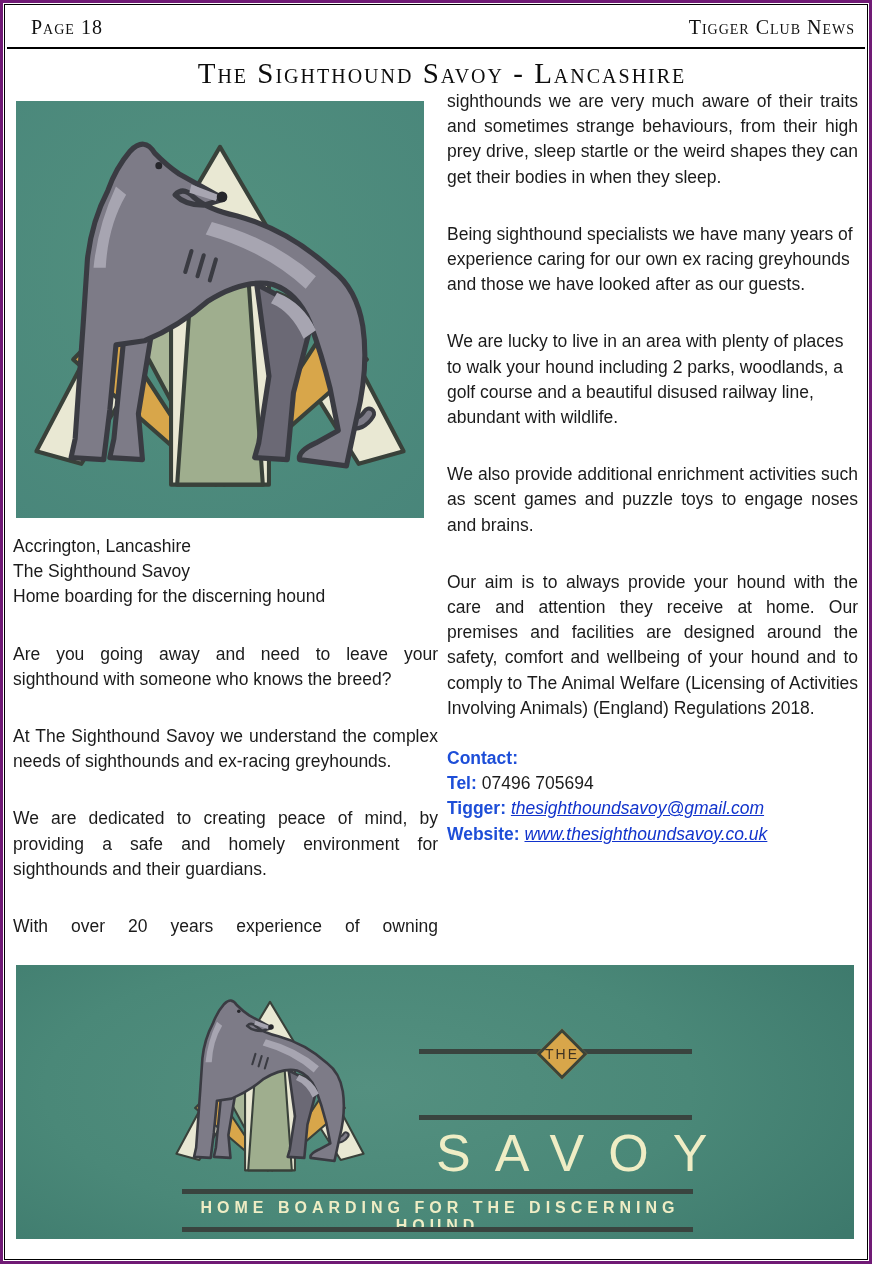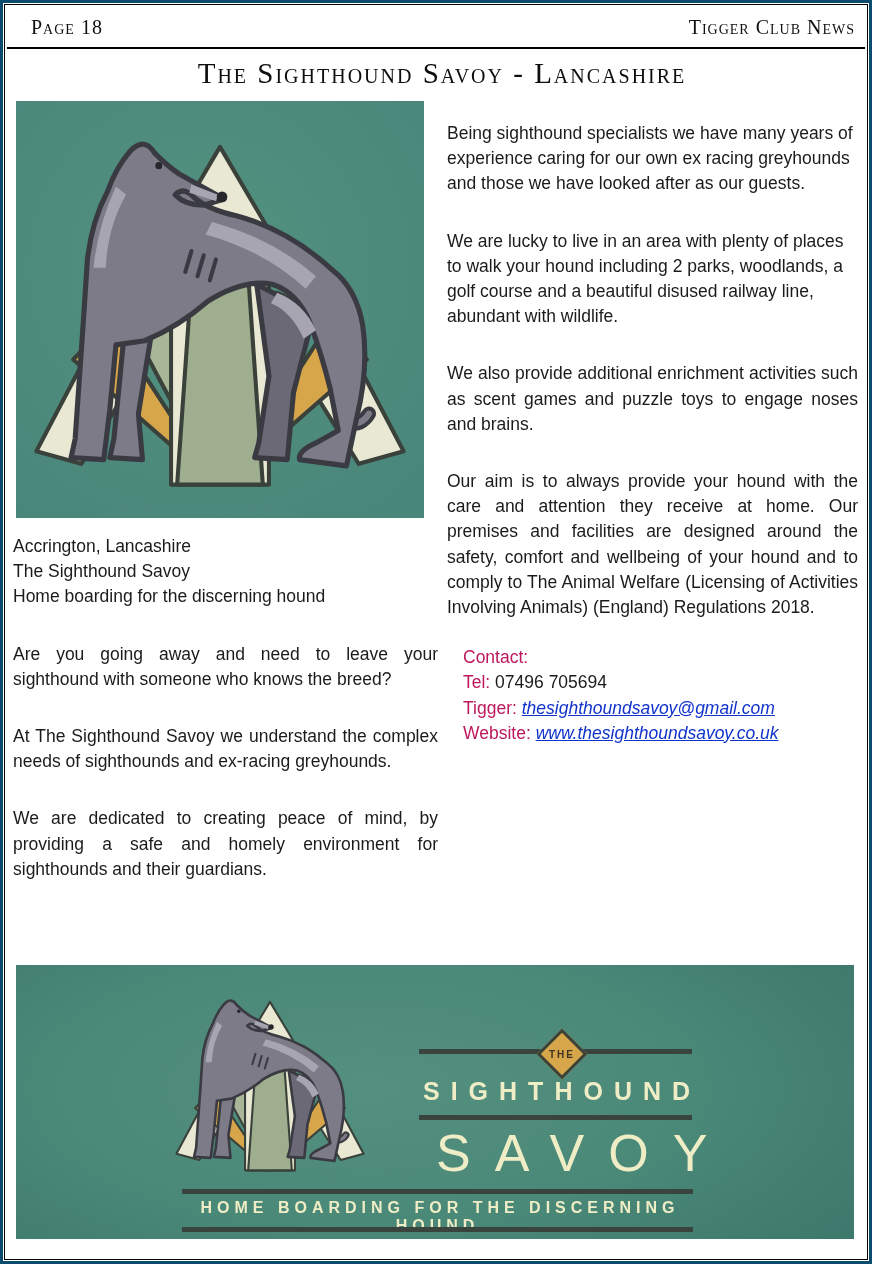--- a/index.html
+++ b/index.html
@@ -1,19 +1,19 @@
 <!DOCTYPE html>
 <html><head>
 <meta charset="utf-8">
 <style>
   html,body { margin:0; padding:0; background:#888; }
   .page {
     position:relative; width:872px; height:1264px; background:#fff;
     font-family:"Liberation Sans", sans-serif; color:#1b1b1b; overflow:hidden;
-    box-sizing:border-box; border:3px solid #0c4a6e;
+    box-sizing:border-box; border:3px solid #701a75;
   }
   .frame-inner {
     position:absolute; left:1px; top:1px; right:1px; bottom:1px;
     border:1px solid #000;
   }
   .hidden-defs { position:absolute; width:0; height:0; overflow:hidden; }
 
   
   .header-left, .header-right {
     position:absolute; top:13px; font-family:"Liberation Serif", serif;
@@ -35,42 +35,42 @@
   .left-text  { position:absolute; left:10px;  top:531px; width:425px; }
   .right-text { position:absolute; left:444px; top:86px;  width:411px; }
   .body-copy p, .body-copy .intro-line {
     font-size:17.5px; line-height:25.2px; margin:0;
   }
   .body-copy p { margin-top:32px; }
   .body-copy p.first { margin-top:0; }
   .just { text-align:justify; }
   .force-just { text-align:justify; text-align-last:justify; }
   .contact-block { margin-top:25px; font-size:17.5px; line-height:25.2px; }
-  .contact-block .lbl { font-weight:normal; color:#be185d;margin-left:16px; }
+  .contact-block .lbl { font-weight:bold; color:#1d4ed8; }
   .contact-block a { color:#1133cc; text-decoration:underline;font-style:italic; }
 
   
   .banner {
     position:absolute; left:13px; top:962px; width:838px; height:274px;
     background:radial-gradient(ellipse 70% 90% at 42% 45%, #549080 0%, #4a8878 55%, #3d796c 100%);
   }
   .banner-logo { position:absolute; left:150px; top:14px; width:208px; height:208px; }
   .deco-line { position:absolute; height:5px; background:#39443f; }
   .dl-1 { left:403px; top:84px;  width:273px; }
   .dl-2 { left:403px; top:150px; width:273px; }
   .dl-3 { left:166px; top:224px; width:511px; }
   .dl-4 { left:166px; top:262px; width:511px; }
   .diamond {
     position:absolute; left:528px; top:71px; width:30px; height:30px;
     background:#d8a64a; border:3px solid #3b4338; transform:rotate(45deg);
   }
   .diamond-label {
     position:absolute; left:528px; top:71px; width:36px; height:36px;
     display:flex; align-items:center; justify-content:center;
-    font-size:10px; letter-spacing:2px; color:#3f3322; font-weight:bold;
+    font-size:14px; letter-spacing:2px; color:#3f3322; font-weight:normal;
   }
   .deco-name-1 {
     position:absolute; left:396px; top:112px; width:281px; text-align:center;
     font-size:25px; letter-spacing:11px; text-indent:11px; color:#efedc5; font-weight:bold;
   }
   .deco-name-2 {
     position:absolute; left:396px; top:158px; width:281px; text-align:right;
     font-size:52px; letter-spacing:24px; text-indent:24px; color:#efedc5; font-weight:300;
   }
   .deco-tagline {
@@ -139,23 +139,25 @@
     <use href="#deco-dog" x="0" y="0" width="200" height="200"></use>
   </svg>
 
   <div class="left-text body-copy">
     <div class="intro-line">Accrington, Lancashire</div>
     <div class="intro-line">The Sighthound Savoy</div>
     <div class="intro-line">Home boarding for the discerning hound</div>
     <p class="just">Are you going away and need to leave your sighthound with someone who knows the breed?</p>
     <p class="just">At The Sighthound Savoy we understand the complex needs of sighthounds and ex-racing greyhounds.</p>
     <p class="just">We are dedicated to creating peace of mind, by providing a safe and homely environment for sighthounds and their guardians.</p>
+    <p class="force-just">With over 20 years experience of owning</p>
   </div>
 
   <div class="right-text body-copy">
+    <p class="first just">sighthounds we are very much aware of their traits and sometimes strange behaviours, from their high prey drive, sleep startle or the weird shapes they can get their bodies in when they sleep.</p>
     <p>Being sighthound specialists we have many years of experience caring for our own ex racing greyhounds and those we have looked after as our guests.</p>
     <p>We are lucky to live in an area with plenty of places to walk your hound including 2 parks, woodlands, a golf course and a beautiful disused railway line, abundant with wildlife.</p>
     <p class="just">We also provide additional enrichment activities such as scent games and puzzle toys to engage noses and brains.</p>
     <p class="just">Our aim is to always provide your hound with the care and attention they receive at home. Our premises and facilities are designed around the safety, comfort and wellbeing of your hound and to comply to The Animal Welfare (Licensing of Activities Involving Animals) (England) Regulations 2018.</p>
 
     <div class="contact-block">
       <div><span class="lbl">Contact:</span></div>
       <div>
         <span class="lbl">Tel:</span>
         <span>07496 705694</span>
@@ -172,20 +174,19 @@
   </div>
 
   <div class="banner">
     <svg class="banner-logo" viewBox="0 0 200 200">
       <use href="#deco-dog" x="0" y="0" width="200" height="200"></use>
     </svg>
 
     <div class="deco-line dl-1"></div>
     <div class="diamond"></div>
     <div class="diamond-label">THE</div>
-    <div class="deco-name-1">SIGHTHOUND</div>
     <div class="deco-line dl-2"></div>
     <div class="deco-name-2">SAVOY</div>
     <div class="deco-line dl-3"></div>
     <div class="deco-tagline">HOME BOARDING FOR THE DISCERNING HOUND</div>
     <div class="deco-line dl-4"></div>
   </div>
 </div>
 
 </body></html>

